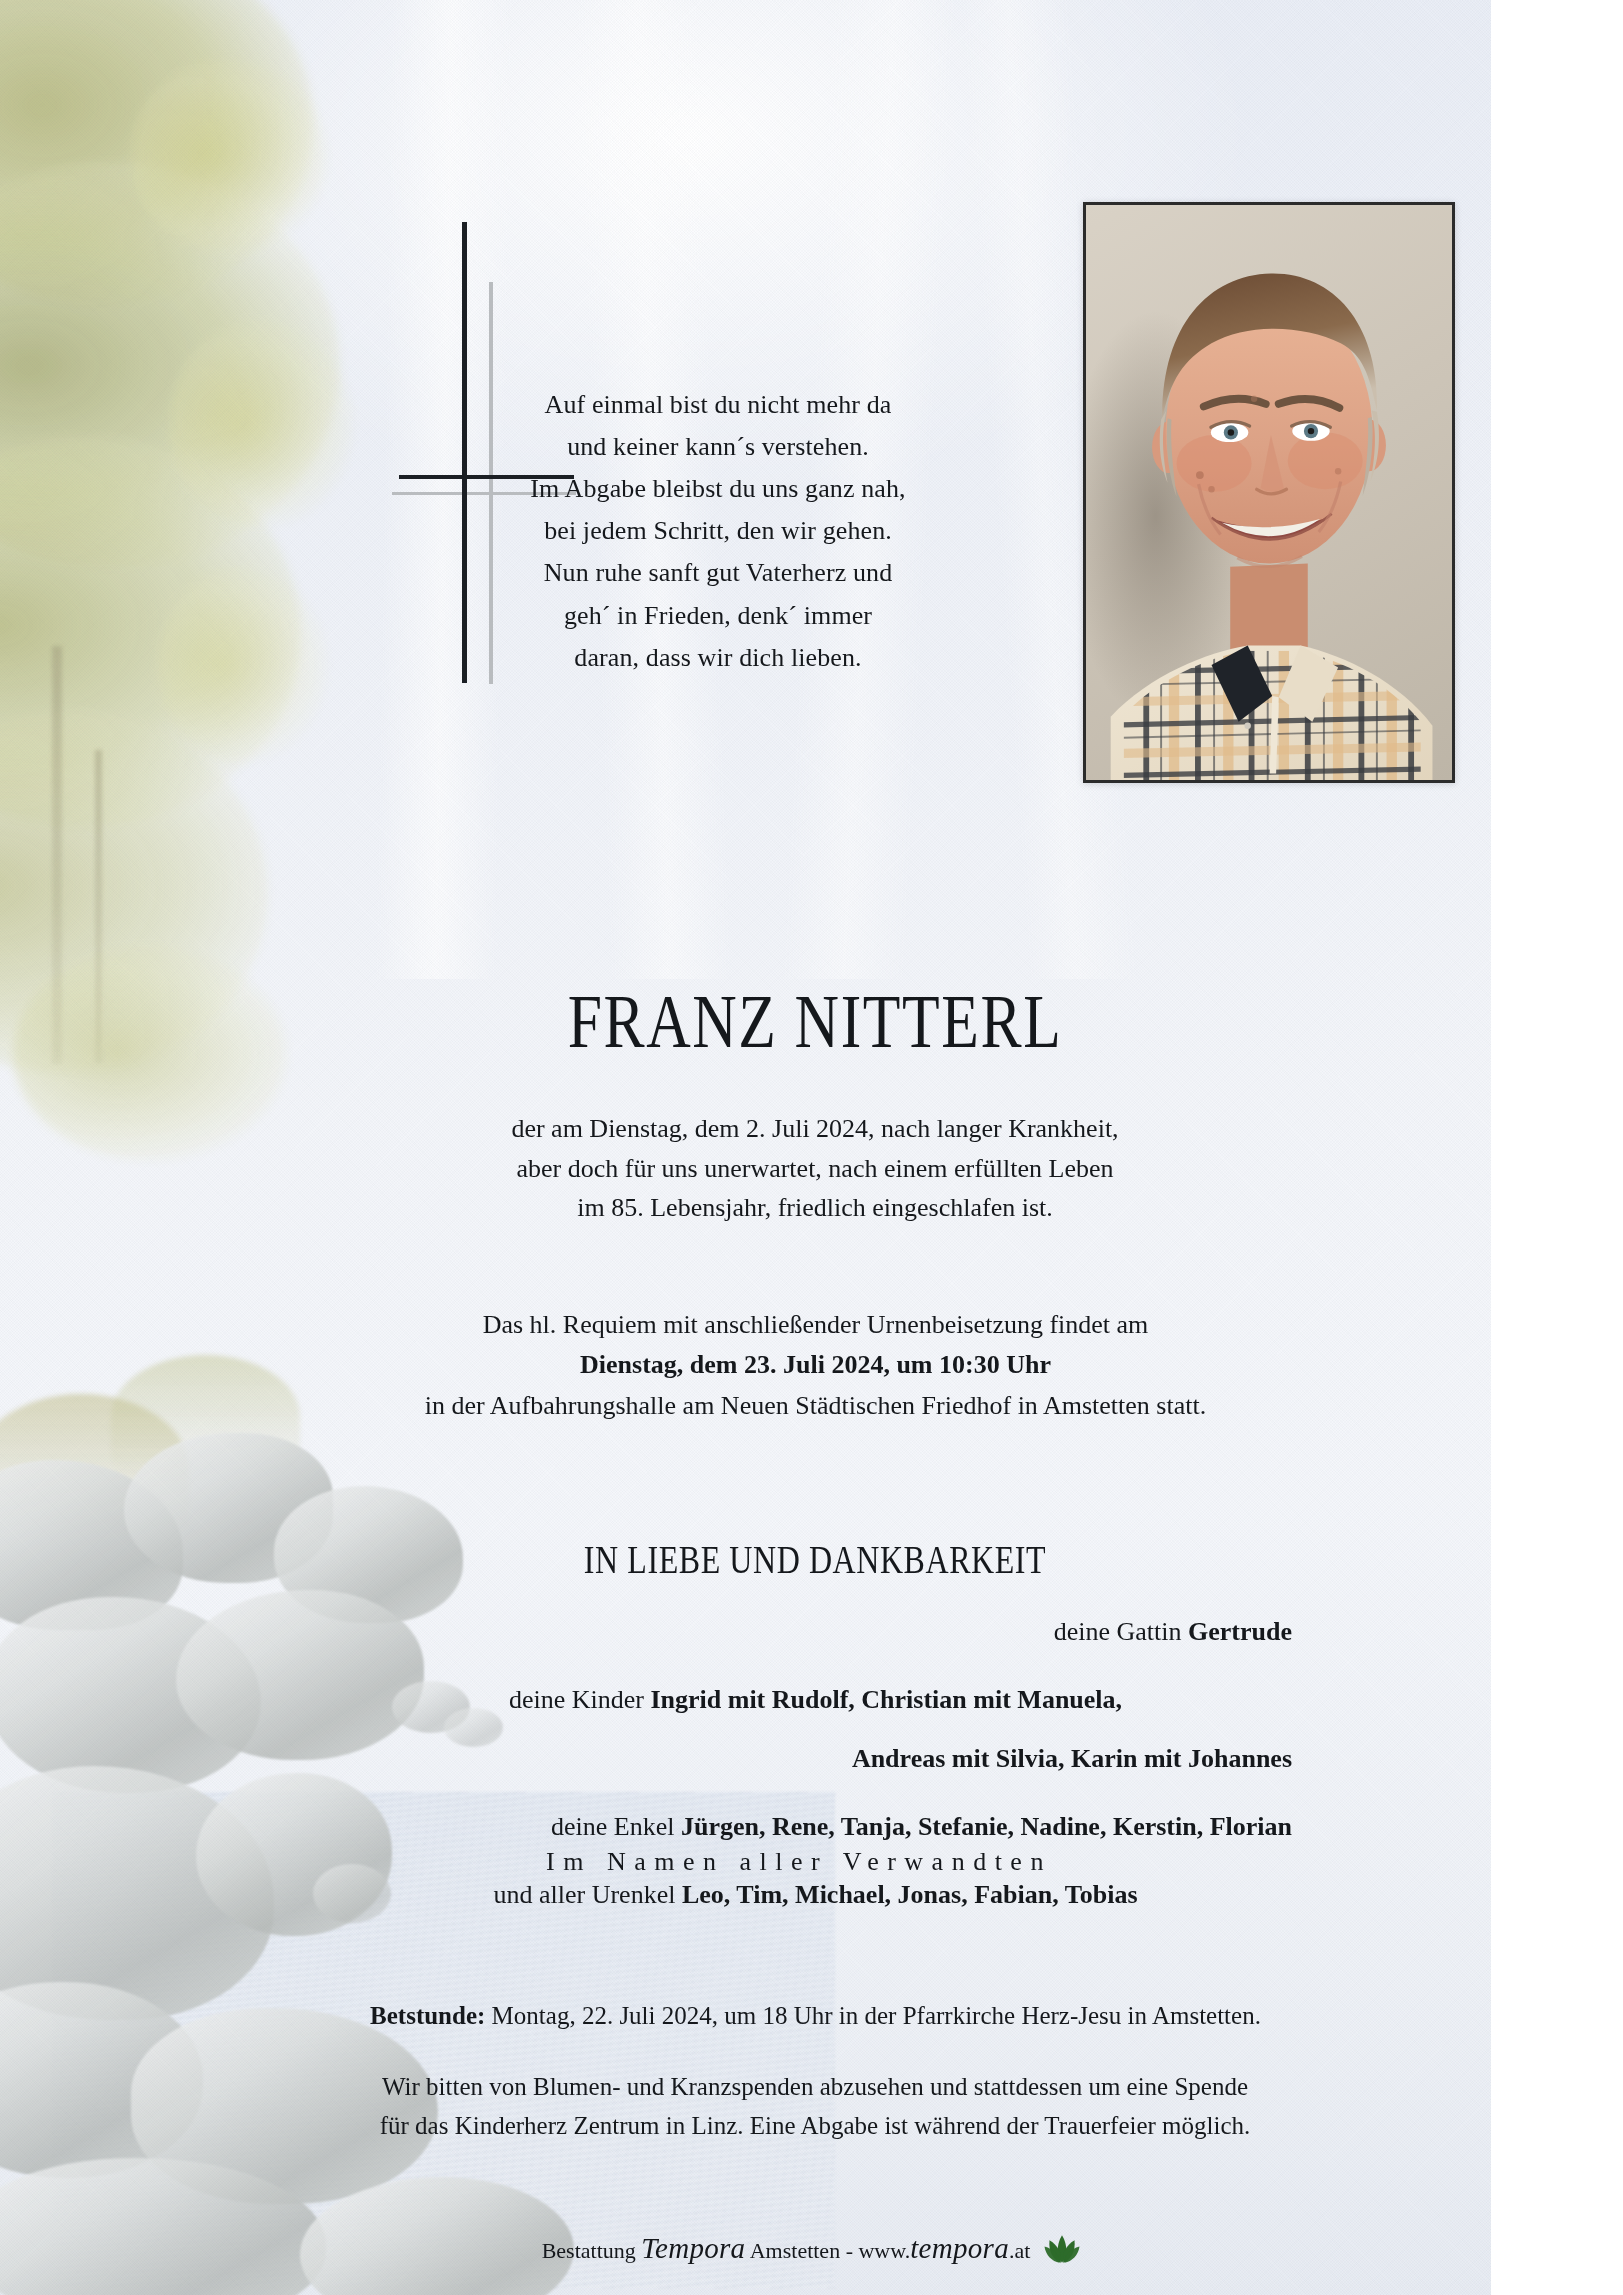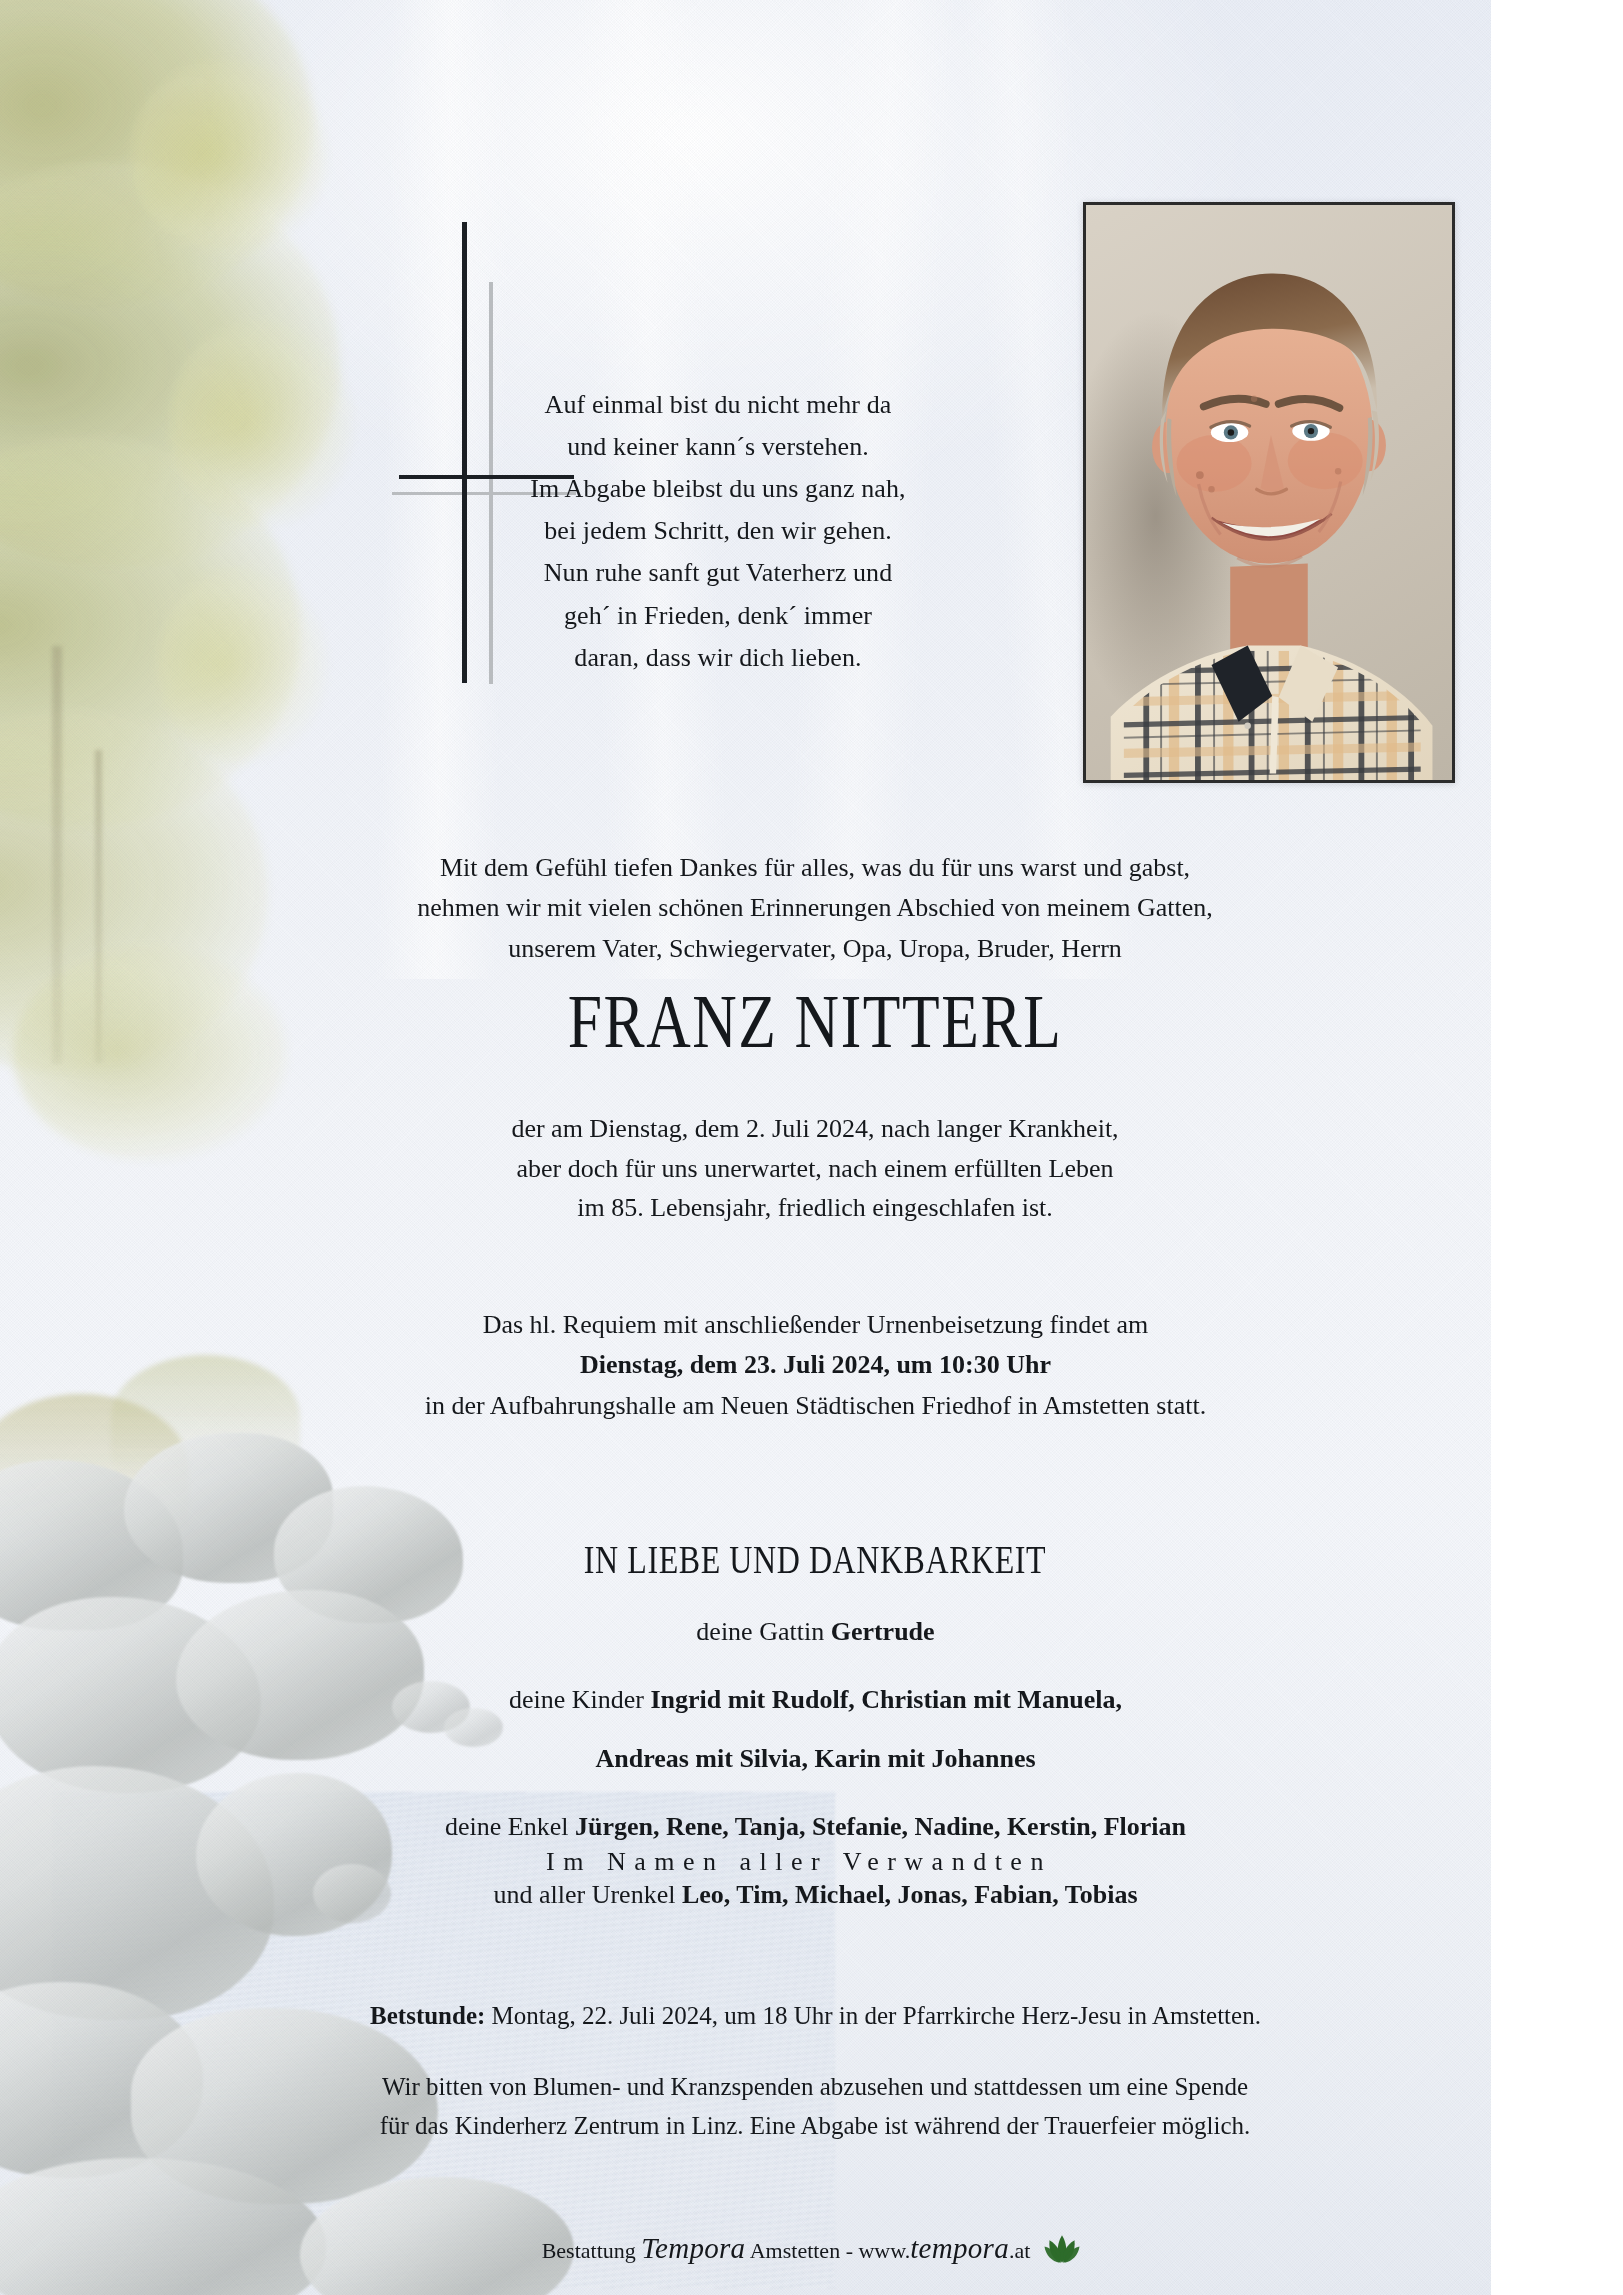--- a/index.html
+++ b/index.html
@@ -150,21 +150,21 @@
     transform:scaleX(.82);
     transform-origin:50% 50%;
     white-space:nowrap;
   }
   .family{
     left:339px; top:1612px; width:953px;
     font-size:26px; line-height:1.5;
   }
   .family b{font-weight:bold;}
   .fam-line{margin:0 0 19.6px 0;}
-  .fam-gap{margin-bottom:29px;}
+  .fam-gap{margin-bottom:29px;text-align:right;}
   .relatives{
     left:349px; top:1847px; width:900px;
     font-size:26px;
     letter-spacing:8.5px;
   }
   .prayer{
     left:313px; top:1997px; width:1005px;
     font-size:25px; line-height:1.5;
   }
   .prayer b{font-weight:bold;}
@@ -356,25 +356,20 @@
   <div class="tx poem">
     <div>Auf einmal bist du nicht mehr da</div>
     <div>und keiner kann´s verstehen.</div>
     <div>Im Abgabe bleibst du uns ganz nah,</div>
     <div>bei jedem Schritt, den wir gehen.</div>
     <div>Nun ruhe sanft gut Vaterherz und</div>
     <div>geh´ in Frieden, denk´ immer</div>
     <div>daran, dass wir dich lieben.</div>
   </div>
 
-  <div class="tx intro">
-    <div>Mit dem Gefühl tiefen Dankes für alles, was du für uns warst und gabst,</div>
-    <div>nehmen wir mit vielen schönen Erinnerungen Abschied von meinem Gatten,</div>
-    <div>unserem Vater, Schwiegervater, Opa, Uropa, Bruder, Herrn</div>
-  </div>
 
   <div class="tx deceased-name">FRANZ NITTERL</div>
 
   <div class="tx death-info">
     <div>der am Dienstag, dem 2. Juli 2024, nach langer Krankheit,</div>
     <div>aber doch für uns unerwartet, nach einem erfüllten Leben</div>
     <div>im 85. Lebensjahr, friedlich eingeschlafen ist.</div>
   </div>
 
   <div class="tx requiem">

